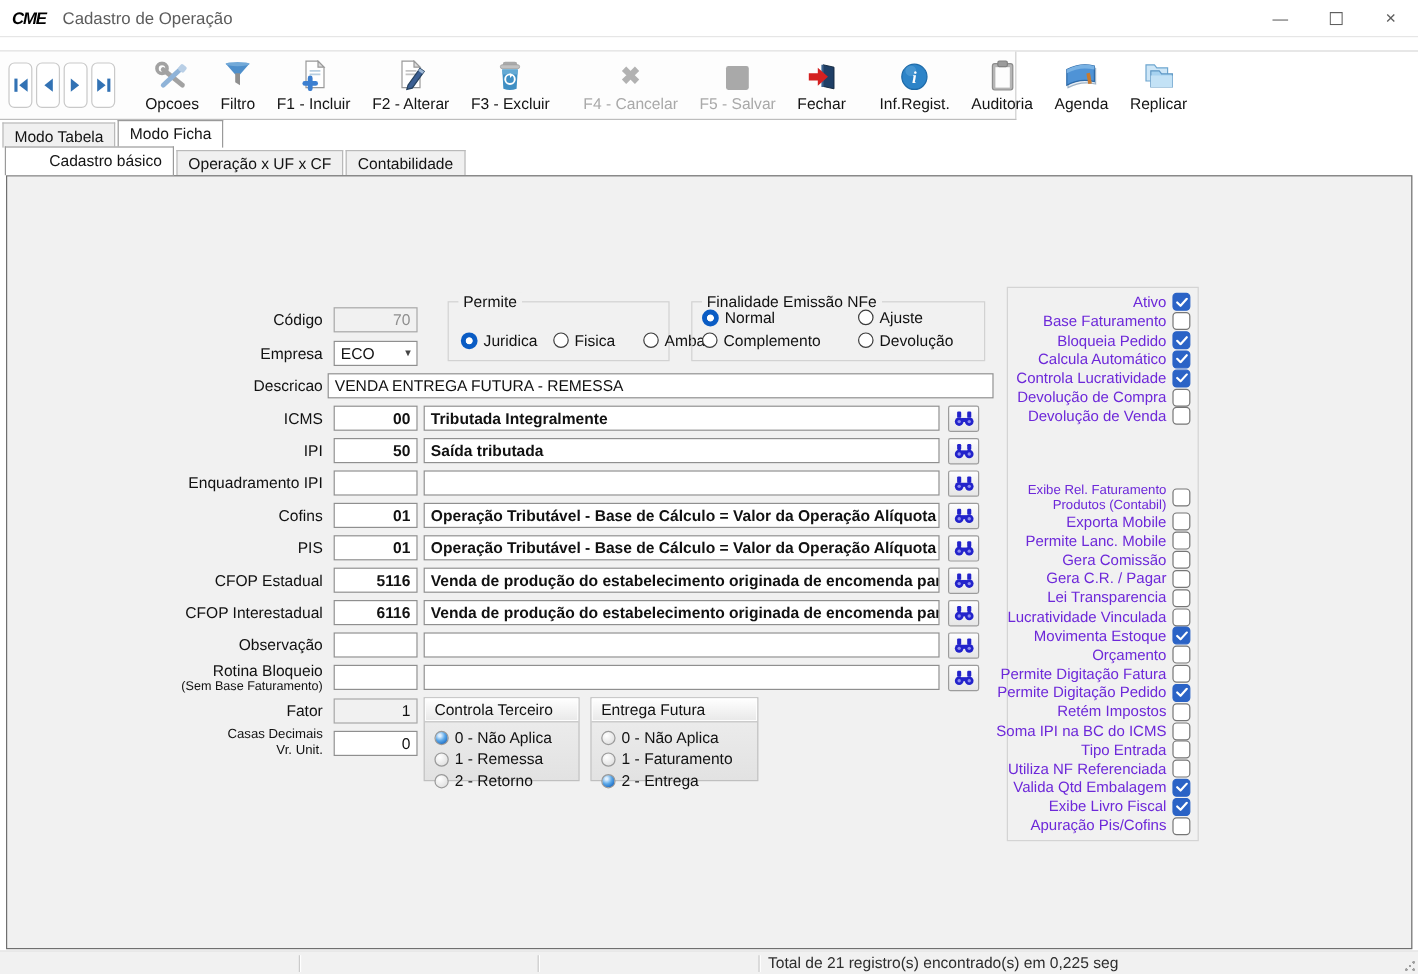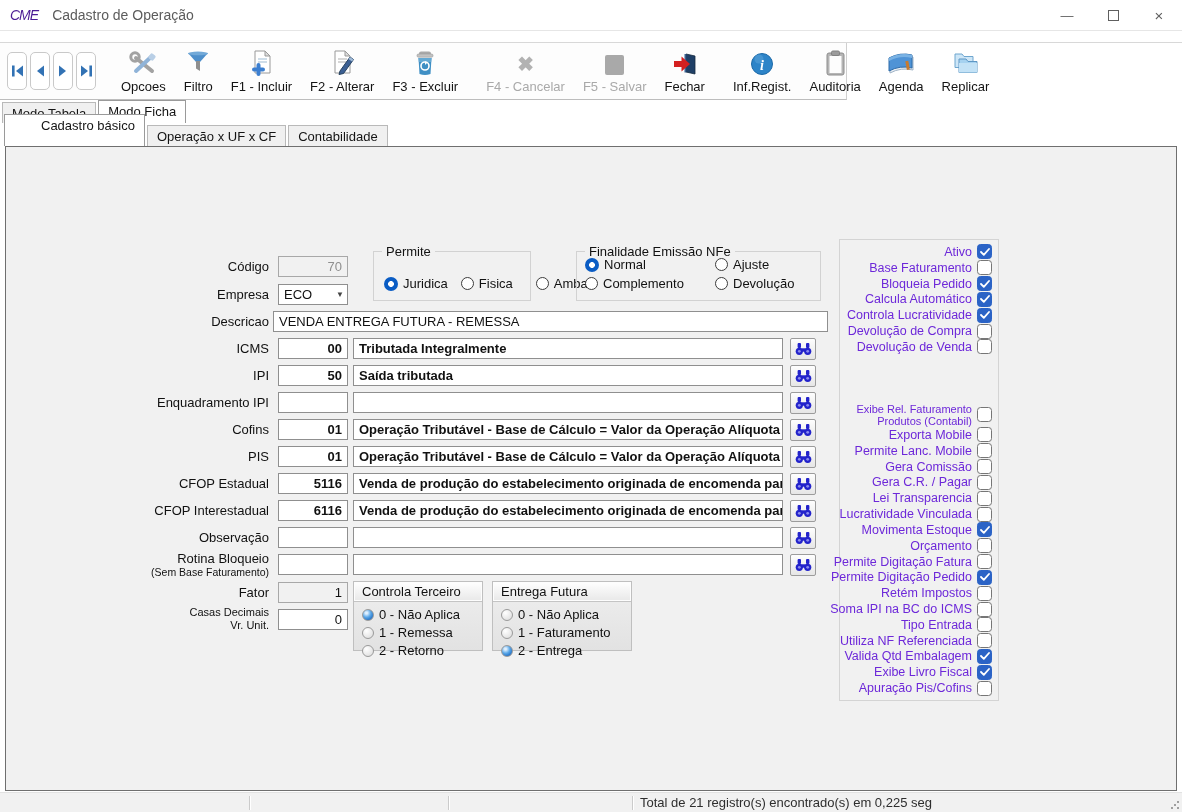--- a/index.html
+++ b/index.html
@@ -9,21 +9,21 @@
     font-family: "Liberation Sans", sans-serif;
     background: #ffffff;
     position: relative;
     overflow: hidden;
     outline: 1px solid #b7b7b7;
     color: #111;
   }
   
   .titlebar { position:absolute; left:0; top:0; width:1182px; height:31px; background:#fff;
               border-bottom:1px solid #e6e6e6; display:flex; align-items:center; }
-  .logo { margin-left:10px; font-weight:400; font-style:italic; font-size:14px; color:#4c1d95; letter-spacing:-1px; }
+  .logo { margin-left:10px; font-weight:700; font-style:italic; font-size:14px; color:#000000; letter-spacing:-1px; }
   .apptitle { margin-left:14px; font-size:14px; color:#5c5c5c; }
   .winctl { position:absolute; right:0; top:0; height:31px; display:flex; }
   .winbtn { width:46px; height:31px; display:flex; align-items:center; justify-content:center;
             color:#5f5f5f; font-size:13px; }
   .winbtn svg { display:block; }
   
   .tbzone { position:absolute; left:0; top:42px; width:1182px; height:57px; background:#fff;
             border-top:1px solid #d8d8d8; }
   .tbpanel { position:absolute; left:0; top:0; width:847px; height:57px; background:#fdfdfd;
              border-right:1px solid #cfcfcf; border-bottom:1px solid #bdbdbd;
@@ -35,21 +35,21 @@
           gap:3px; padding:2px 9px 4px; font-size:13px; color:#141414; white-space:nowrap; }
   .tbtn .ticon { height:27px; display:flex; align-items:flex-end; justify-content:center; }
   .tbtn.disabled { color:#a9a9a9; }
   .tsep { width:1px; height:50px; background:#c6c6c6; margin:0 5px; }
   
   .tabrow1 { position:absolute; left:2px; top:100px; height:23px; display:flex; align-items:flex-end; }
   .tabrow2 { position:absolute; left:4px; top:122px; height:24px; display:flex; align-items:flex-end; }
   .tab { font-size:13px; padding:3px 9px 4px; background:#f0f0f0; border:1px solid #b9b9b9;
          border-bottom:none; margin-right:2px; color:#141414; height:21px; }
   .tab.active { background:#fff; height:23px; border-color:#9a9a9a; position:relative; z-index:2; }
-  .tabrow2 .tab.active { height:32px;padding-left:36px; }
+  .tabrow2 .tab.active { height:24px;padding-left:36px; }
   
   .main { position:absolute; left:5px; top:146px; width:1172px; height:645px;
           background:#f1f1f1; border:1px solid #6f6f6f; }
   .flabel { position:absolute; font-size:13px; color:#111; text-align:right; line-height:21px; }
   .field { position:absolute; height:21px; background:#fff; border:1px solid #8f8f8f;
            font-size:13px; display:flex; align-items:center; padding:0 5px; }
   .field.ro { background:#f1f1f1; border-color:#a8a8a8; }
   .rnum { justify-content:flex-end; }
   .gray { color:#8f8f8f; }
   .bold { font-weight:bold; }
@@ -325,21 +325,21 @@
   <div class="field ro rnum gray" style="left:272px; top:109px; width:70px;">
     <span>70</span>
   </div>
 
   <div class="flabel" style="left:100px; top:137px; width:163px;">Empresa</div>
   <div class="field combo" style="left:272px; top:137px; width:70px;">
     <span>ECO</span>
     <span class="caret">▼</span>
   </div>
 
-  <div class="grp" style="left:367px; top:104px; width:158px; height:50px;">
+  <div class="grp" style="left:367px; top:104px; width:185px; height:50px;">
     <span class="grp-title">Permite</span>
     <div class="permite-body">
       <span class="ropt">
         <span class="r10 sel"></span>
         <span>Juridica</span>
       </span>
       <span class="ropt">
         <span class="r10"></span>
         <span>Fisica</span>
       </span>

